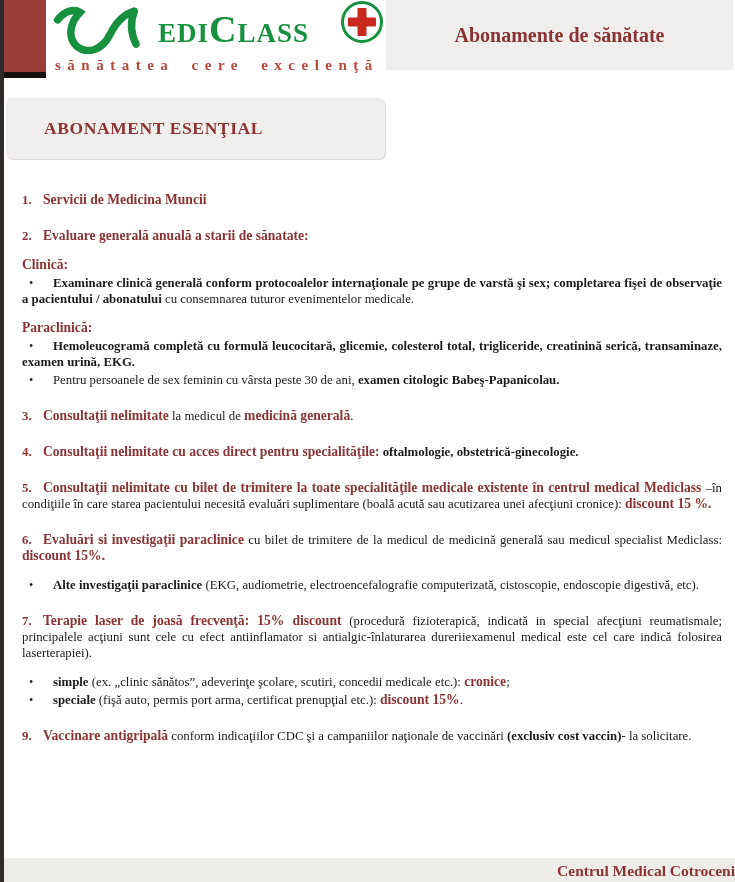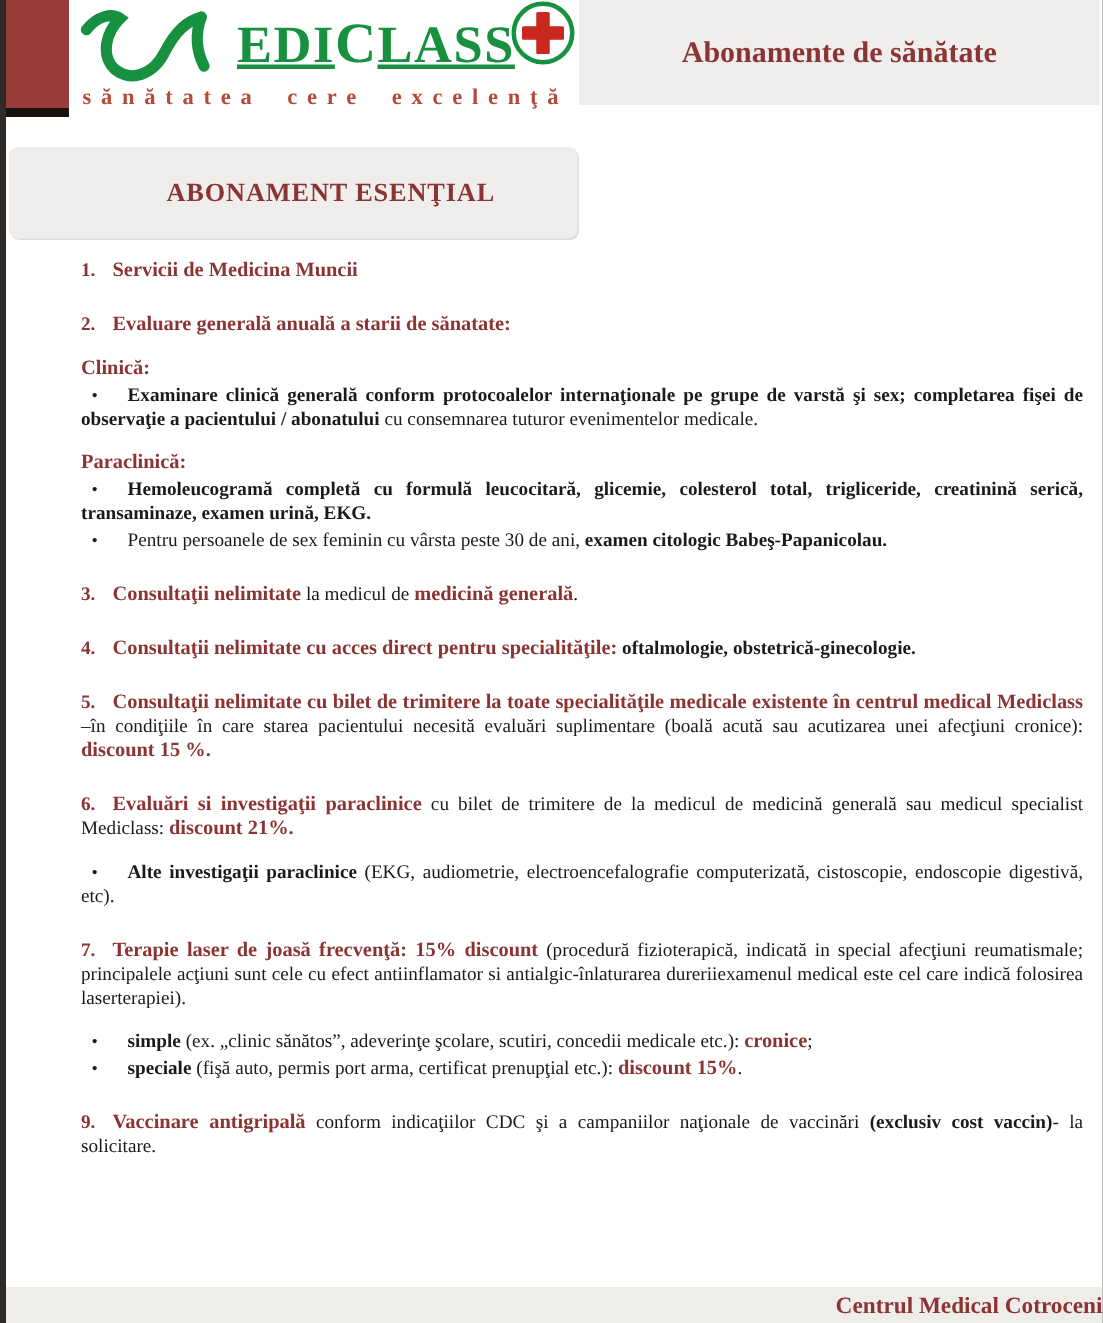--- a/index.html
+++ b/index.html
@@ -20,41 +20,41 @@
     margin:0 auto;overflow:hidden;
   }
   .leftline{position:absolute;left:0;top:0;width:4px;height:100%;background:var(--edge);z-index:9;}
 
   
   .maroon-block{position:absolute;left:4px;top:0;width:42px;height:72px;background:var(--maroon);}
   .maroon-shadow{position:absolute;left:0;top:72px;width:46px;height:6px;background:#17120f;}
   .logo{position:absolute;left:46px;top:0;width:340px;height:94px;}
   .swoosh{position:absolute;left:6px;top:6px;}
   .logotext{position:absolute;left:112px;top:8px;line-height:42px;font-weight:bold;color:var(--green);letter-spacing:1px;white-space:nowrap;}
-  .lt{font-size:35px;text-decoration:underline;}
+  .lt{font-size:27px;}
   .ltBig{font-size:38px;}
   .cross-badge{position:absolute;left:295px;top:1px;width:36px;height:36px;border:3px solid var(--green);border-radius:50%;background:#fff;}
   .cross-badge::before{content:"";position:absolute;left:50%;top:4px;bottom:4px;width:9px;transform:translateX(-50%);background:var(--crossred);border-radius:1px;}
   .cross-badge::after{content:"";position:absolute;top:50%;left:4px;right:4px;height:9px;transform:translateY(-50%);background:var(--crossred);border-radius:1px;}
   .tagline{position:absolute;left:9px;top:57px;font-size:15px;font-weight:bold;color:var(--tagred);letter-spacing:6.5px;word-spacing:7px;white-space:nowrap;}
   .header-title-panel{
     position:absolute;left:386px;top:0;width:347px;height:70px;background:var(--panel);
     display:flex;align-items:center;justify-content:center;text-align:right;
   }
   .header-title-panel h1{margin:0;font-size:20px;font-weight:bold;color:var(--darkred);}
 
   
   .banner{
     position:absolute;left:6px;top:98px;width:379px;height:61px;background:var(--panel);
     border-radius:6px;box-shadow:1px 1px 0 #dedcda;
   }
-  .banner h2{margin:0;padding:20px 0 0 105px;font-size:17.5px;font-weight:bold;color:var(--darkred);letter-spacing:.6px;}
+  .banner h2{margin:0;padding:20px 0 0 38px;font-size:17.5px;font-weight:bold;color:var(--darkred);letter-spacing:.6px;}
 
   
-  .content{position:absolute;left:22px;right:13px;top:172px;text-align:justify;font-size:12.8px;line-height:16px;margin-left:32px;}
+  .content{position:absolute;left:22px;right:13px;top:192px;text-align:justify;font-size:12.8px;line-height:16px;}
   .content p{margin:0;}
   .content p.numbered{margin-top:20px;}
   .content p.label{margin-top:13px;}
   .content p.bullet{margin-top:2px;}
   .content p.numbered + p.bullet{margin-top:13px;}
   .content p:first-child{margin-top:0;}
   .num{display:inline-block;width:21px;color:var(--darkred);font-weight:bold;font-size:12.8px;}
   .blt{display:inline-block;width:31px;padding-left:7px;box-sizing:border-box;font-size:12px;}
   .rb{color:var(--darkred);font-weight:bold;font-size:13.6px;}
   .b{font-weight:bold;}
@@ -101,21 +101,21 @@
       <p class="numbered"><span class="num">1.</span><span class="rb">Servicii de Medicina Muncii</span></p>
       <p class="numbered"><span class="num">2.</span><span class="rb">Evaluare generală anuală a starii de sănatate:</span></p>
       <p class="label"><span class="rb">Clinică:</span></p>
       <p class="bullet"><span class="blt">•</span><span class="b">Examinare clinică generală conform protocoalelor internaţionale pe grupe de varstă şi sex; completarea fişei de observaţie a pacientului / abonatului</span><span class="n"> cu consemnarea tuturor evenimentelor medicale.</span></p>
       <p class="label"><span class="rb">Paraclinică:</span></p>
       <p class="bullet"><span class="blt">•</span><span class="b">Hemoleucogramă completă cu formulă leucocitară, glicemie, colesterol total, trigliceride, creatinină serică, transaminaze, examen urină, EKG.</span></p>
       <p class="bullet"><span class="blt">•</span><span class="n">Pentru persoanele de sex feminin cu vârsta peste 30 de ani, </span><span class="b">examen citologic Babeş-Papanicolau.</span></p>
       <p class="numbered"><span class="num">3.</span><span class="rb">Consultaţii nelimitate</span><span class="n"> la medicul de </span><span class="rb">medicină generală</span><span class="n">.</span></p>
       <p class="numbered"><span class="num">4.</span><span class="rb">Consultaţii nelimitate cu acces direct pentru specialităţile:</span><span class="b"> oftalmologie, obstetrică-ginecologie.</span></p>
       <p class="numbered"><span class="num">5.</span><span class="rb">Consultaţii nelimitate cu bilet de trimitere la toate specialităţile medicale existente în centrul medical Mediclass</span><span class="n"> –în condiţiile în care starea pacientului necesită evaluări suplimentare (boală acută sau acutizarea unei afecţiuni cronice): </span><span class="rb">discount 15 %.</span></p>
-      <p class="numbered"><span class="num">6.</span><span class="rb">Evaluări si investigaţii paraclinice</span><span class="n"> cu bilet de trimitere de la medicul de medicină generală sau medicul specialist Mediclass: </span><span class="rb">discount 21%.</span></p>
+      <p class="numbered"><span class="num">6.</span><span class="rb">Evaluări si investigaţii paraclinice</span><span class="n"> cu bilet de trimitere de la medicul de medicină generală sau medicul specialist Mediclass: </span><span class="rb">discount 15%.</span></p>
       <p class="bullet"><span class="blt">•</span><span class="b">Alte investigaţii paraclinice</span><span class="n"> (EKG, audiometrie, electroencefalografie computerizată, cistoscopie, endoscopie digestivă, etc).</span></p>
       <p class="numbered"><span class="num">7.</span><span class="rb">Terapie laser de joasă frecvenţă: 15% discount</span><span class="n"> (procedură fizioterapică, indicată in special afecţiuni reumatismale; principalele acţiuni sunt cele cu efect antiinflamator si antialgic-înlaturarea dureriiexamenul medical este cel care indică folosirea laserterapiei).</span></p>
       <p class="bullet"><span class="blt">•</span><span class="b">simple</span><span class="n"> (ex. „clinic sănătos”, adeverinţe şcolare, scutiri, concedii medicale etc.): </span><span class="rb">cronice</span><span class="n">;</span></p>
       <p class="bullet"><span class="blt">•</span><span class="b">speciale</span><span class="n"> (fişă auto, permis port arma, certificat prenupţial etc.): </span><span class="rb">discount 15%</span><span class="n">.</span></p>
       <p class="numbered"><span class="num">9.</span><span class="rb">Vaccinare antigripală</span><span class="n"> conform indicaţiilor CDC şi a campaniilor naţionale de vaccinări </span><span class="b">(exclusiv cost vaccin)</span><span class="n">- la solicitare.</span></p>
     </main>
 
   <footer class="footer">
     <span>Centrul Medical Cotroceni</span>
   </footer>

